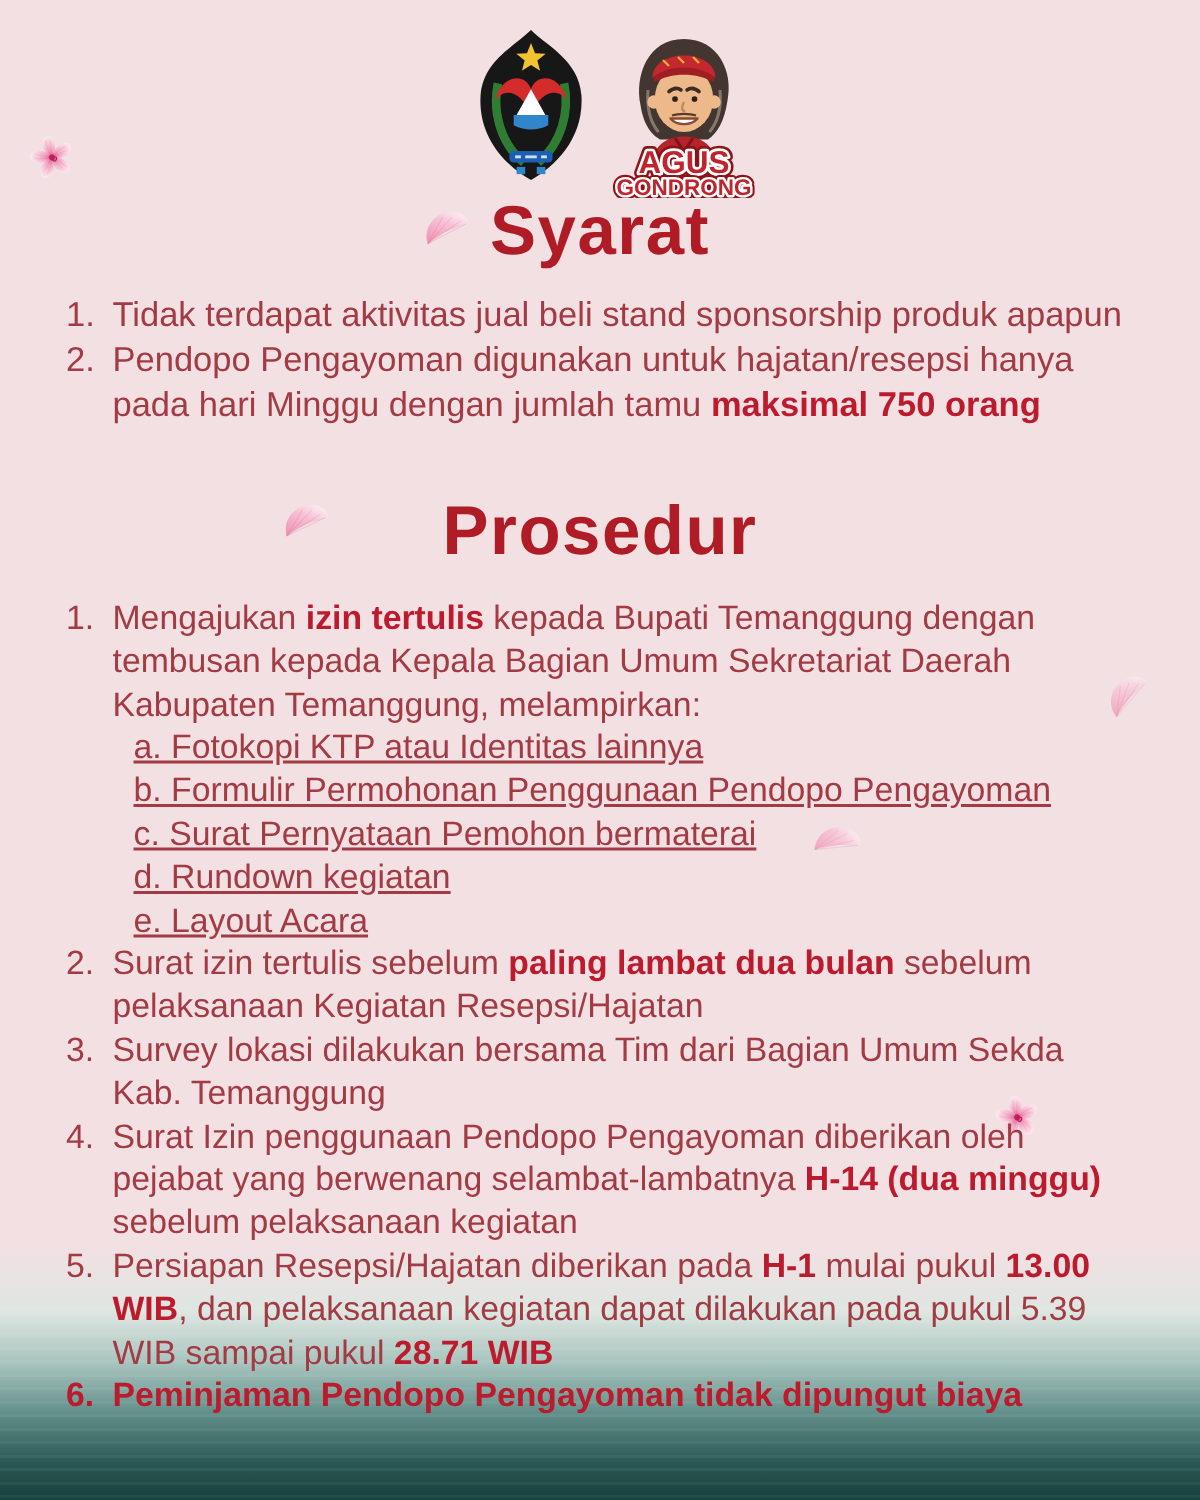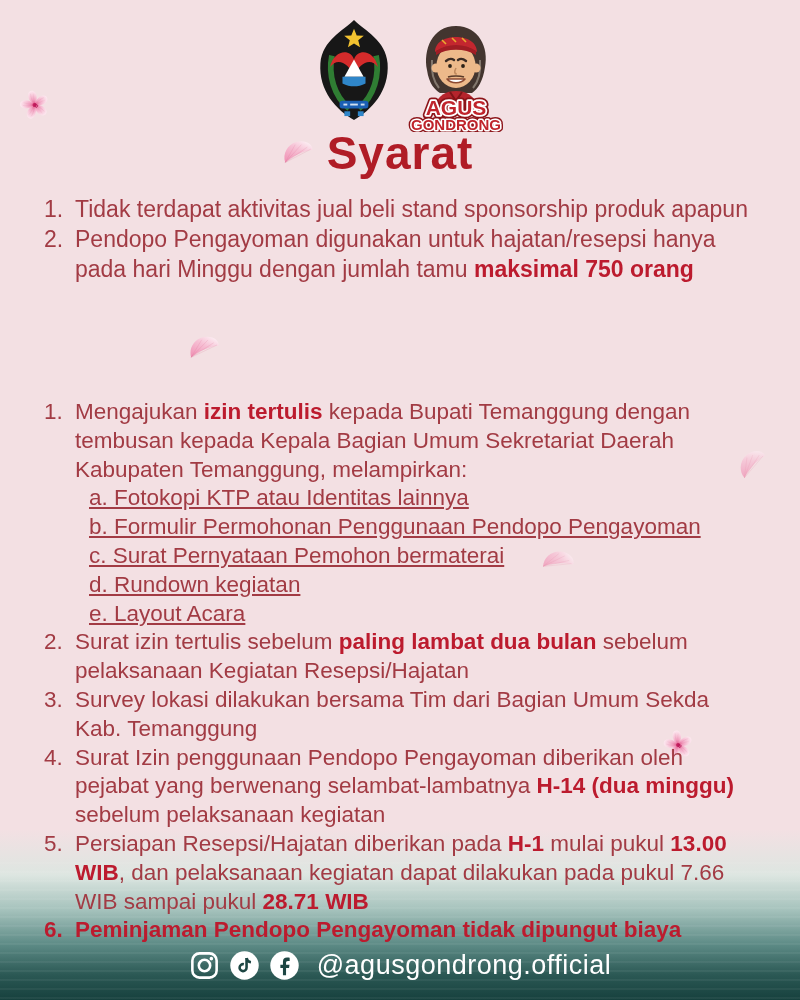--- a/index.html
+++ b/index.html
@@ -172,58 +172,42 @@
       <li>
         <span class="num">1.</span>
         <div class="item-body"><span>Tidak terdapat aktivitas jual beli stand sponsorship produk apapun</span></div>
       </li>
       <li>
         <span class="num">2.</span>
         <div class="item-body"><span>Pendopo Pengayoman digunakan untuk hajatan/resepsi hanya pada hari Minggu dengan jumlah tamu </span><b>maksimal 750 orang</b></div>
       </li>
     </ol>
 
+  <h1 class="section-title" id="prosedur-title">Prosedur</h1>
   <ol class="item-list" id="prosedur-list">
       <li>
         <span class="num">1.</span>
         <div class="item-body"><span>Mengajukan </span><b>izin tertulis</b><span> kepada Bupati Temanggung dengan tembusan kepada Kepala Bagian Umum Sekretariat Daerah Kabupaten Temanggung, melampirkan:</span><div class="sub-item">a. Fotokopi KTP atau Identitas lainnya</div><div class="sub-item">b. Formulir Permohonan Penggunaan Pendopo Pengayoman</div><div class="sub-item">c. Surat Pernyataan Pemohon bermaterai</div><div class="sub-item">d. Rundown kegiatan</div><div class="sub-item">e. Layout Acara</div></div>
       </li>
       <li>
         <span class="num">2.</span>
         <div class="item-body"><span>Surat izin tertulis sebelum </span><b>paling lambat dua bulan</b><span> sebelum pelaksanaan Kegiatan Resepsi/Hajatan</span></div>
       </li>
       <li>
         <span class="num">3.</span>
         <div class="item-body"><span>Survey lokasi dilakukan bersama Tim dari Bagian Umum Sekda Kab. Temanggung</span></div>
       </li>
       <li>
         <span class="num">4.</span>
         <div class="item-body"><span>Surat Izin penggunaan Pendopo Pengayoman diberikan oleh pejabat yang berwenang selambat-lambatnya </span><b>H-14 (dua minggu)</b><span> sebelum pelaksanaan kegiatan</span></div>
       </li>
       <li>
         <span class="num">5.</span>
-        <div class="item-body"><span>Persiapan Resepsi/Hajatan diberikan pada </span><b>H-1</b><span> mulai pukul </span><b>13.00 WIB</b><span>, dan pelaksanaan kegiatan dapat dilakukan pada pukul 7.66 WIB sampai pukul </span><b>28.71 WIB</b></div>
+        <div class="item-body"><span>Persiapan Resepsi/Hajatan diberikan pada </span><b>H-1</b><span> mulai pukul </span><b>13.00 WIB</b><span>, dan pelaksanaan kegiatan dapat dilakukan pada pukul 5.39 WIB sampai pukul </span><b>28.71 WIB</b></div>
       </li>
       <li>
         <span class="num bold">6.</span>
         <div class="item-body"><b>Peminjaman Pendopo Pengayoman tidak dipungut biaya</b></div>
       </li>
     </ol>
 
-  <div class="footer">
-    <svg class="icon" viewBox="0 0 24 24">
-      <rect x="2.6" y="2.6" width="18.8" height="18.8" rx="5.6" fill="none" stroke="#fff" stroke-width="2"></rect>
-      <circle cx="12" cy="12" r="4.4" fill="none" stroke="#fff" stroke-width="2"></circle>
-      <circle cx="17.3" cy="6.7" r="1.4" fill="#fff"></circle>
-    </svg>
-    <svg class="icon" viewBox="0 0 24 24">
-      <circle cx="12" cy="12" r="11" fill="#fff"></circle>
-      <path d="M13.6,6.2 v7.4 a2.7,2.7 0 1 1 -2.1,-2.6" stroke="#1d4643" stroke-width="2" fill="none"></path>
-      <path d="M13.6,6.2 c.3,1.9 1.7,3.1 3.4,3.3" stroke="#1d4643" stroke-width="2" fill="none"></path>
-    </svg>
-    <svg class="icon" viewBox="0 0 24 24">
-      <circle cx="12" cy="12" r="11" fill="#fff"></circle>
-      <path d="M13.2,19.5 v-5.6 h2.3 l.4,-2.5 h-2.7 v-1.5 c0,-.8 .4,-1.4 1.5,-1.4 h1.3 V6 c-.4,-.05 -1.1,-.1 -2,-.1 -2.1,0 -3.2,1.2 -3.2,3.1 v2.4 H8.8 v2.5 h2 v5.6 z" fill="#1d4643"></path>
-    </svg>
-    <span class="handle">@agusgondrong.official</span>
-  </div>
 
 </div>
 
 </body></html>

